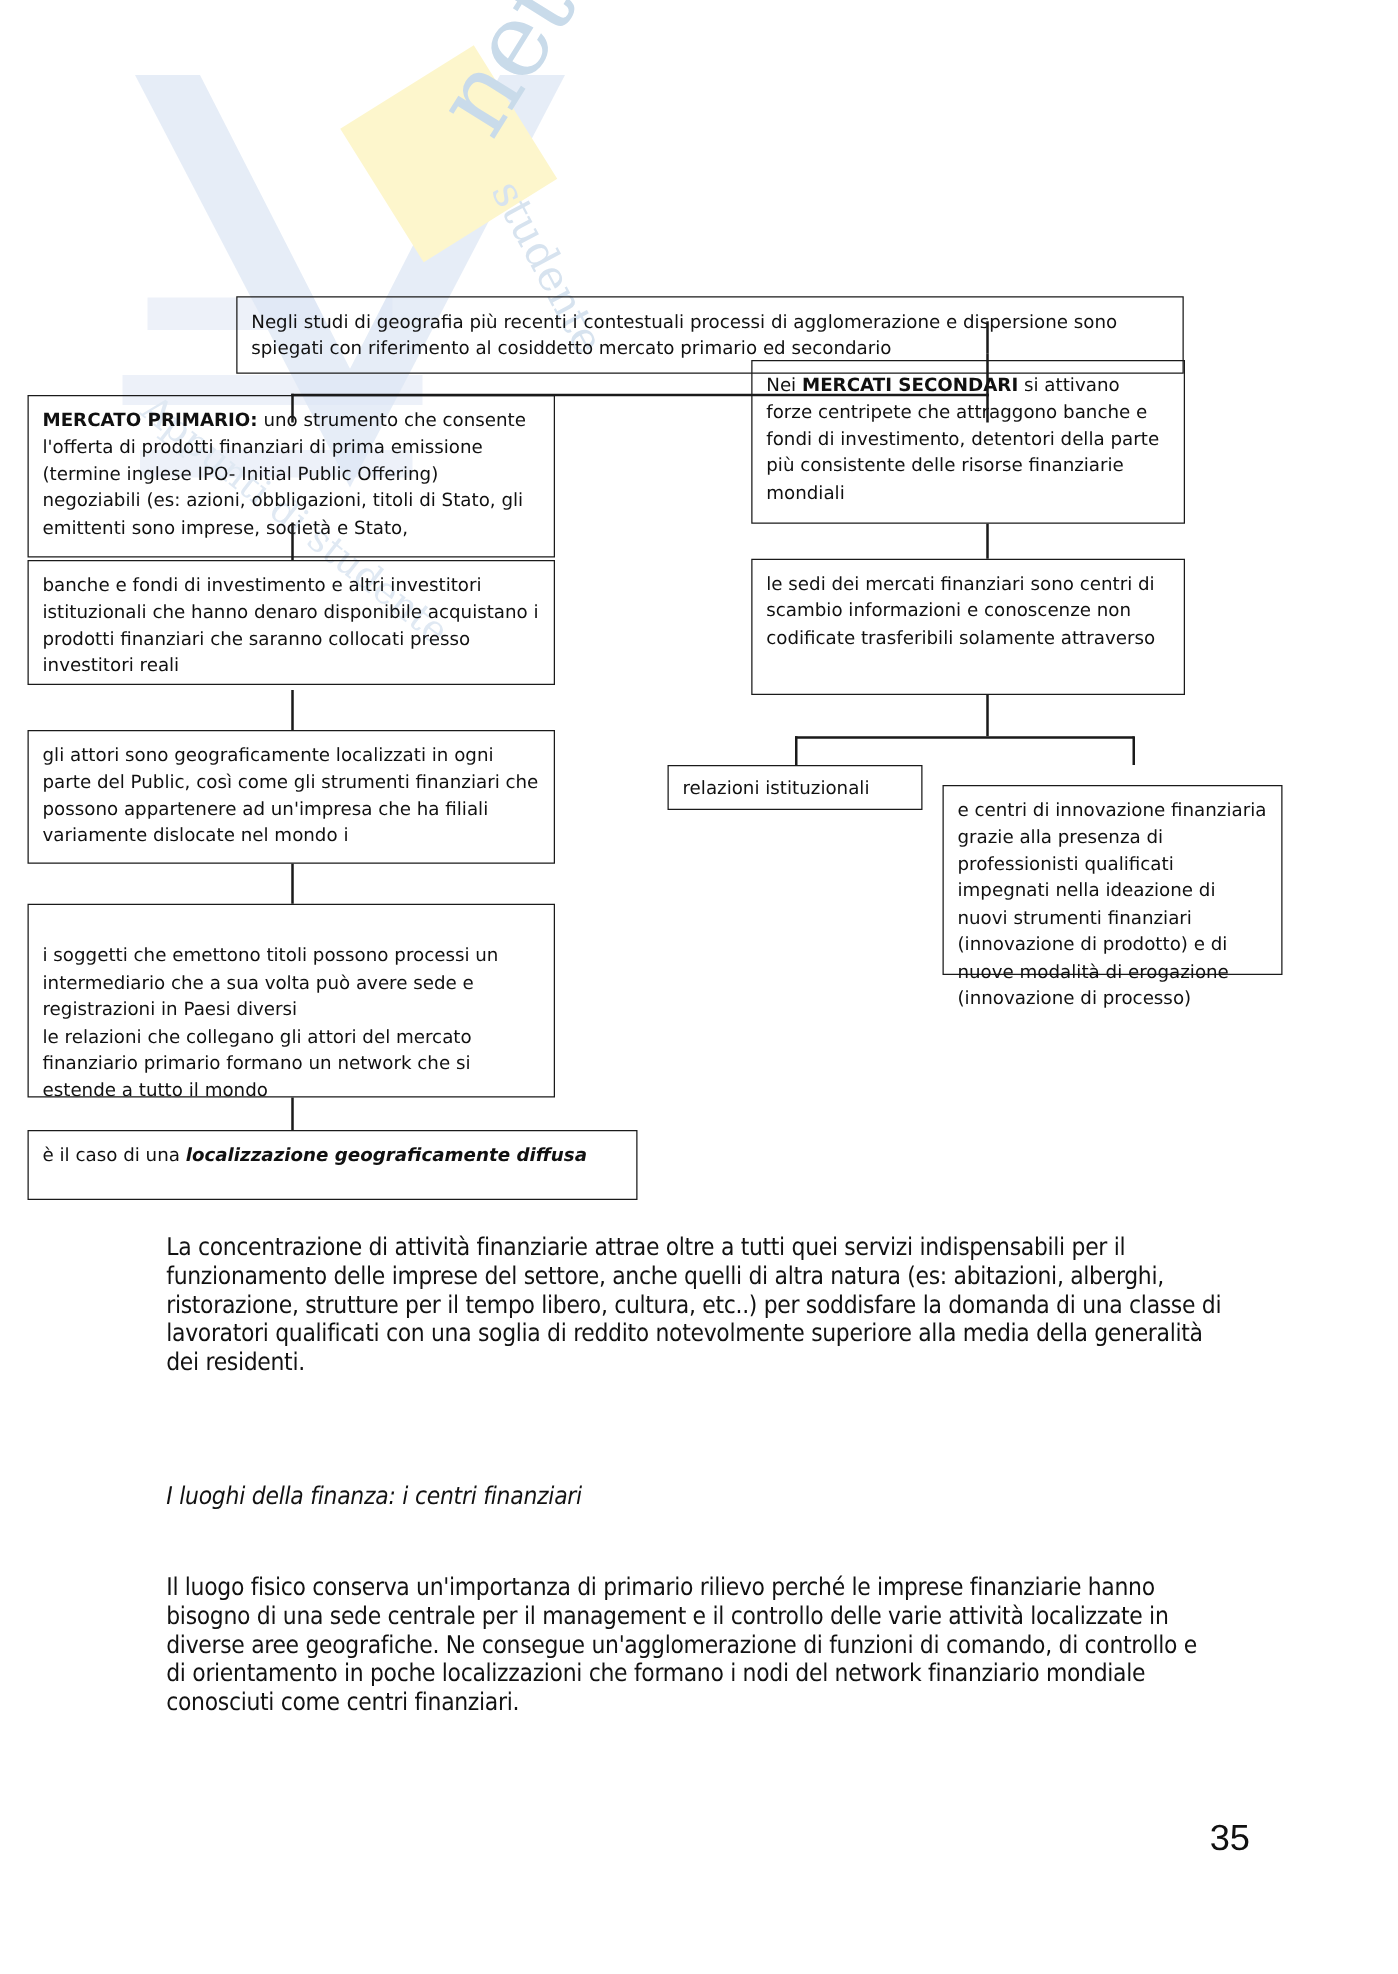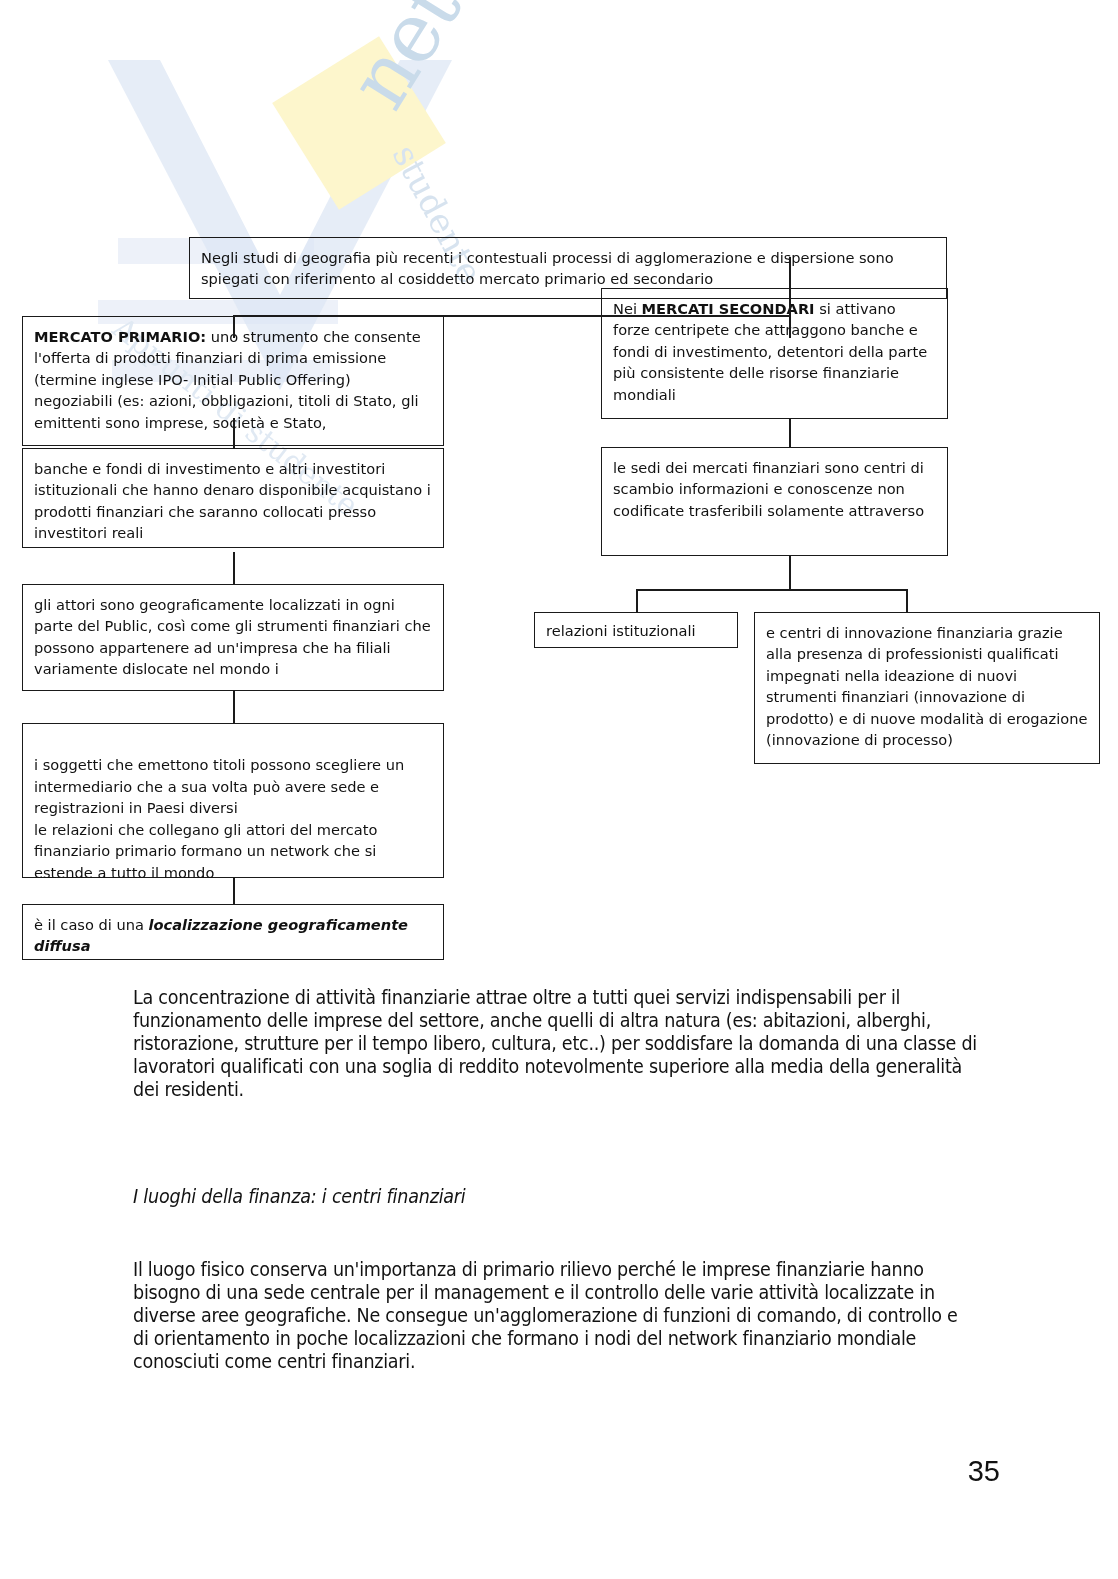--- a/index.html
+++ b/index.html
@@ -200,41 +200,41 @@
 
     <div class="box" style="left:22px;top:448px;width:422px;height:100px;">
       <p>banche e fondi di investimento e altri investitori istituzionali che hanno denaro disponibile acquistano i prodotti finanziari che saranno collocati presso investitori reali</p>
     </div>
 
     <div class="box" style="left:22px;top:584px;width:422px;height:107px;">
       <p>gli attori sono geograficamente localizzati in ogni parte del Public, così come gli strumenti finanziari che possono appartenere ad un'impresa che ha filiali variamente dislocate nel mondo i</p>
     </div>
 
     <div class="box" style="left:22px;top:723px;width:422px;height:155px;white-space:pre-line;">
-      <p>i soggetti che emettono titoli possono scegliere un intermediario che a sua volta può avere sede e registrazioni in Paesi diversi
+      <p>i soggetti che emettono titoli possono processi un intermediario che a sua volta può avere sede e registrazioni in Paesi diversi
 le relazioni che collegano gli attori del mercato finanziario primario formano un network che si estende a tutto il mondo</p>
     </div>
 
-    <div class="box" style="left:22px;top:904px;width:422px;height:56px;">
+    <div class="box" style="left:22px;top:904px;width:488px;height:56px;">
       <p><span>è il caso di una </span><span class="bi">localizzazione geograficamente diffusa</span></p>
     </div>
 
     <div class="box" style="left:601px;top:288px;width:347px;height:131px;">
       <p><span>Nei </span><b>MERCATI SECONDARI</b><span> si attivano forze centripete che attraggono banche e fondi di investimento, detentori della parte più consistente delle risorse finanziarie mondiali</span></p>
     </div>
 
     <div class="box" style="left:601px;top:447px;width:347px;height:109px;">
       <p>le sedi dei mercati finanziari sono centri di scambio informazioni e conoscenze non codificate trasferibili solamente attraverso</p>
     </div>
 
     <div class="box" style="left:534px;top:612px;width:204px;height:36px;padding-top:7px;">
       <p>relazioni istituzionali</p>
     </div>
 
-    <div class="box" style="left:754px;top:612px;width:346px;height:152px;">
+    <div class="box" style="left:754px;top:628px;width:272px;height:152px;">
       <p>e centri di innovazione finanziaria grazie alla presenza di professionisti qualificati impegnati nella ideazione di nuovi strumenti finanziari (innovazione di prodotto)  e di nuove modalità di erogazione (innovazione di processo)</p>
     </div>
 
     <div class="prose" style="top:986px;">
       <p>La concentrazione di attività finanziarie attrae oltre a tutti quei servizi indispensabili per il funzionamento delle imprese del settore, anche quelli di altra natura (es: abitazioni, alberghi, ristorazione, strutture per il tempo libero, cultura, etc..)  per soddisfare la domanda di una classe di lavoratori qualificati con una soglia di reddito notevolmente superiore alla media della generalità dei residenti.</p>
     </div>
 
     <div class="section-head" style="top:1185px;">I luoghi della finanza: i centri finanziari</div>
 
     <div class="prose" style="top:1258px;">

